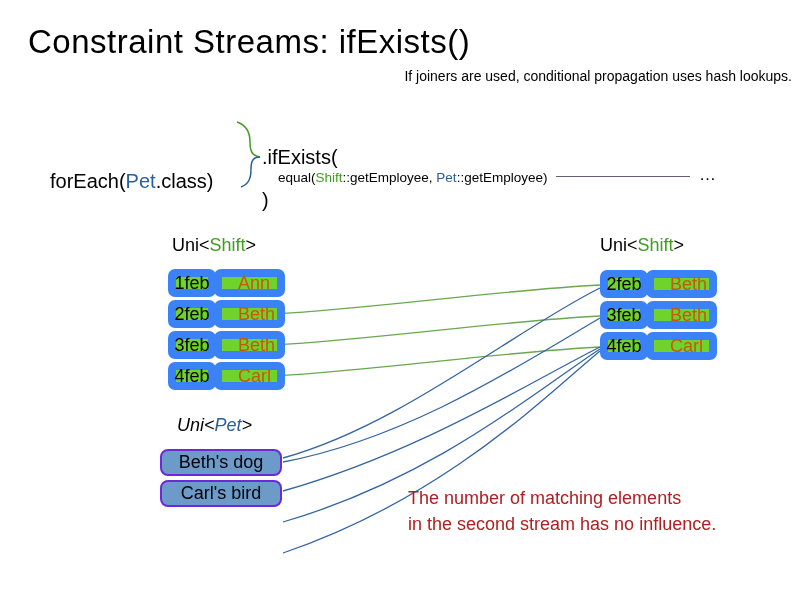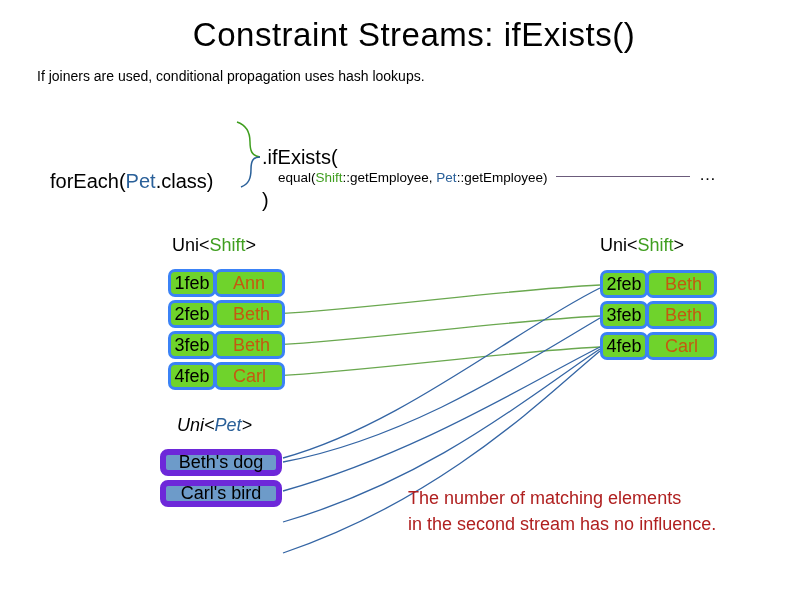--- a/index.html
+++ b/index.html
@@ -1,38 +1,38 @@
 <!DOCTYPE html>
 <html style="--shift-green: #6fd32c; --pet-blue: #6d9bc9; --type-green: #3f9e1f; --type-blue: #2a6099; --emp-orange: #c45911; --note-red: #b02020; --line-green: #6aa84f; --line-blue: #3465a4; --dash-purple: #6b5b7b;"><head>
 <meta charset="utf-8">
 <style>
   html,body{margin:0;padding:0;background:#fff;}
   .canvas{
     position:relative;width:800px;height:600px;background:#ffffff;
     font-family:"Liberation Sans",sans-serif;color:#000;overflow:hidden;
   }
   .abs{position:absolute;}
-  .title{left:0;right:0;top:16px;text-align:center;font-size:33px;letter-spacing:.5px;padding-left:28px;}
-  .subtitle{left:0;right:8px;top:68px;text-align:left;font-size:14px;padding-left:37px;}
+  .title{left:0;right:0;top:23px;font-size:33px;letter-spacing:.5px;padding-left:28px;}
+  .subtitle{left:0;right:8px;top:68px;text-align:right;font-size:14px;padding-left:37px;}
   .code{font-size:20px;white-space:nowrap;}
   .code-small{font-size:13.5px;white-space:nowrap;}
   .t-green{color:var(--type-green,#3f9e1f);}
   .t-blue{color:var(--type-blue,#2a6099);text-align:right;}
   .hline{left:556px;top:176px;width:134px;border-top:1.5px solid var(--dash-purple,#6b5b7b);height:0;}
   .ellipsis{left:699px;top:165px;font-size:17px;letter-spacing:1px;}
   .uni-label{font-size:18px;white-space:nowrap;}
   .shift-table{display:flex;flex-direction:column;z-index:2;}
   .srow{display:flex;height:28px;margin-bottom:3px;}
-  .cell{box-sizing:border-box;background:var(--shift-green,#6fd32c);border:3px solid #3b82f6;
+  .cell{box-sizing:border-box;background:var(--shift-green,#6fd32c);border:8px solid #3b82f6;
         border-radius:7px;display:flex;align-items:center;font-size:18px;height:28px;}
   .date-cell{width:48px;justify-content:center;color:#000;}
   .name-cell{width:71px;margin-left:-2px;padding-left:16px;color:var(--emp-orange,#c45911);}
   .pet-list{display:flex;flex-direction:column;z-index:2;}
   .pet-row{box-sizing:border-box;width:122px;height:27px;margin-bottom:3.5px;
-           background:var(--pet-blue,#6d9bc9);border:6px solid #6d28d9;border-radius:8px;
+           background:var(--pet-blue,#6d9bc9);border:2px solid #6d28d9;border-radius:8px;
            display:flex;align-items:center;justify-content:center;font-size:18px;color:#000;}
   .note{left:400px;top:485px;font-size:18px;line-height:26px;color:var(--note-red,#b02020);white-space:nowrap;margin-left:8px;}
   svg.wires{position:absolute;left:0;top:0;z-index:1;pointer-events:none;}
   .content{position:absolute;left:0;top:0;width:800px;height:600px;z-index:2;pointer-events:none;}
   .content > *{pointer-events:auto;}
   .wire-green{stroke:var(--line-green,#6aa84f);fill:none;stroke-width:1.3;}
   .wire-blue{stroke:var(--line-blue,#3465a4);fill:none;stroke-width:1.3;}
   .brace-green{stroke:var(--type-green,#3f9e1f);fill:none;stroke-width:1.5;}
   .brace-blue{stroke:var(--type-blue,#2a6099);fill:none;stroke-width:1.5;}
 </style>

